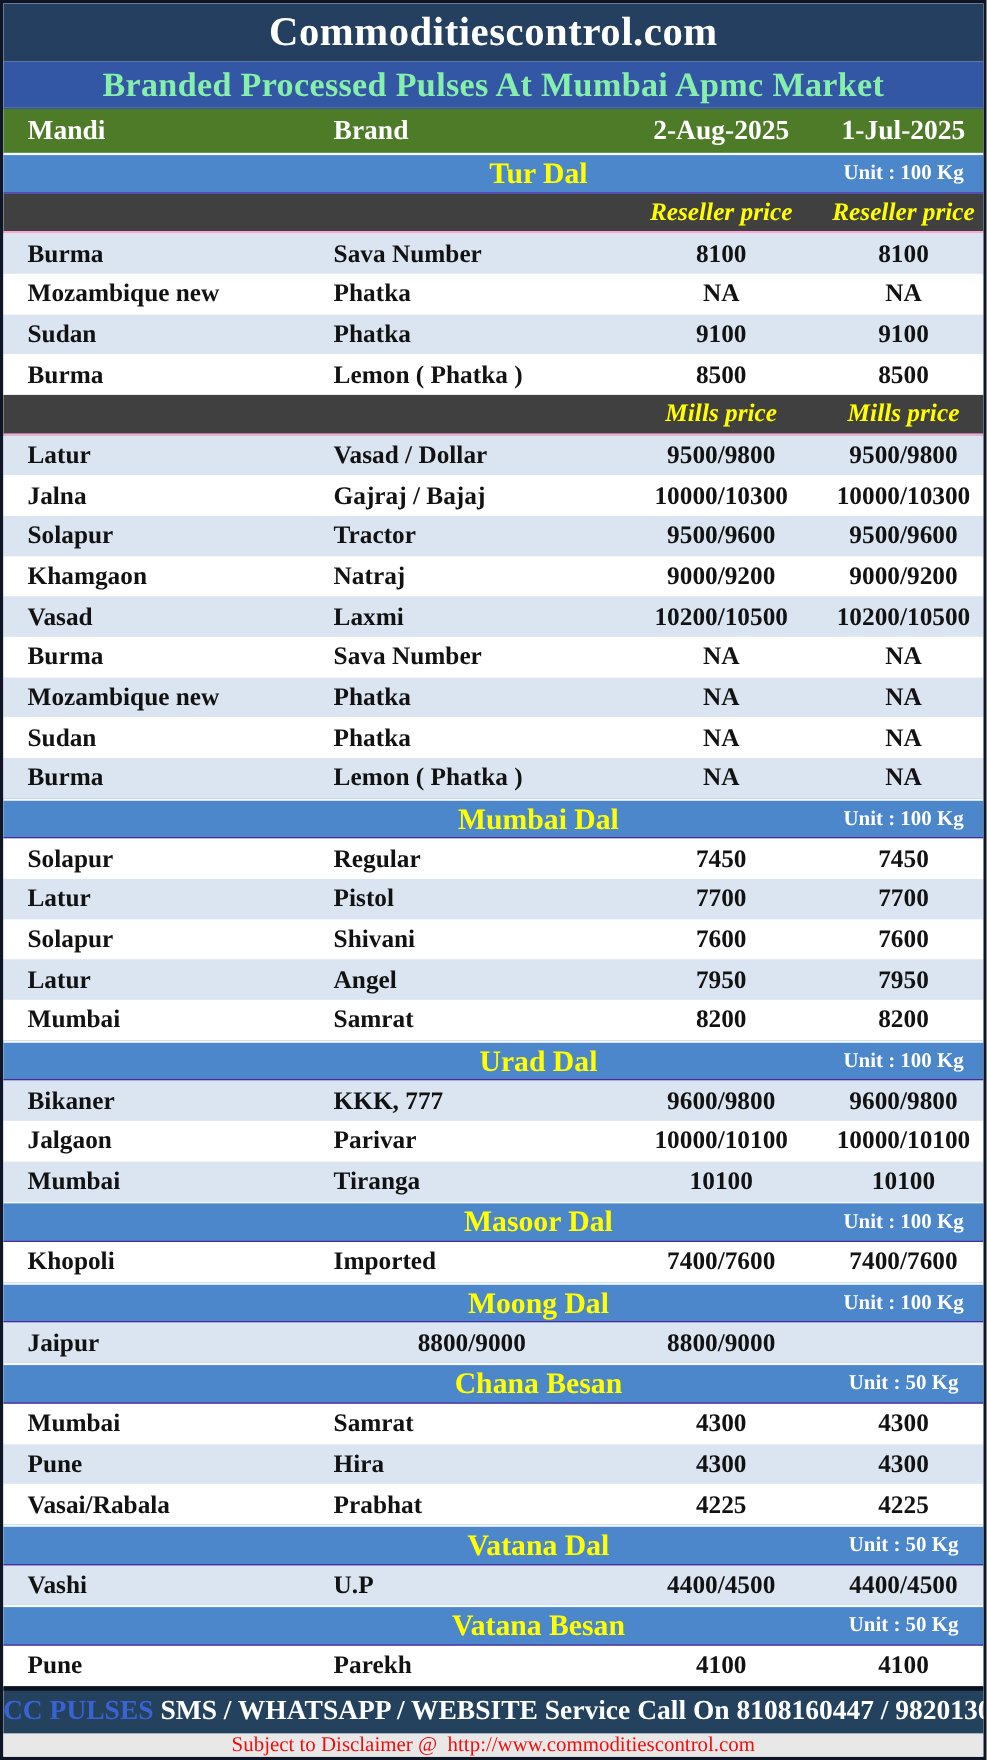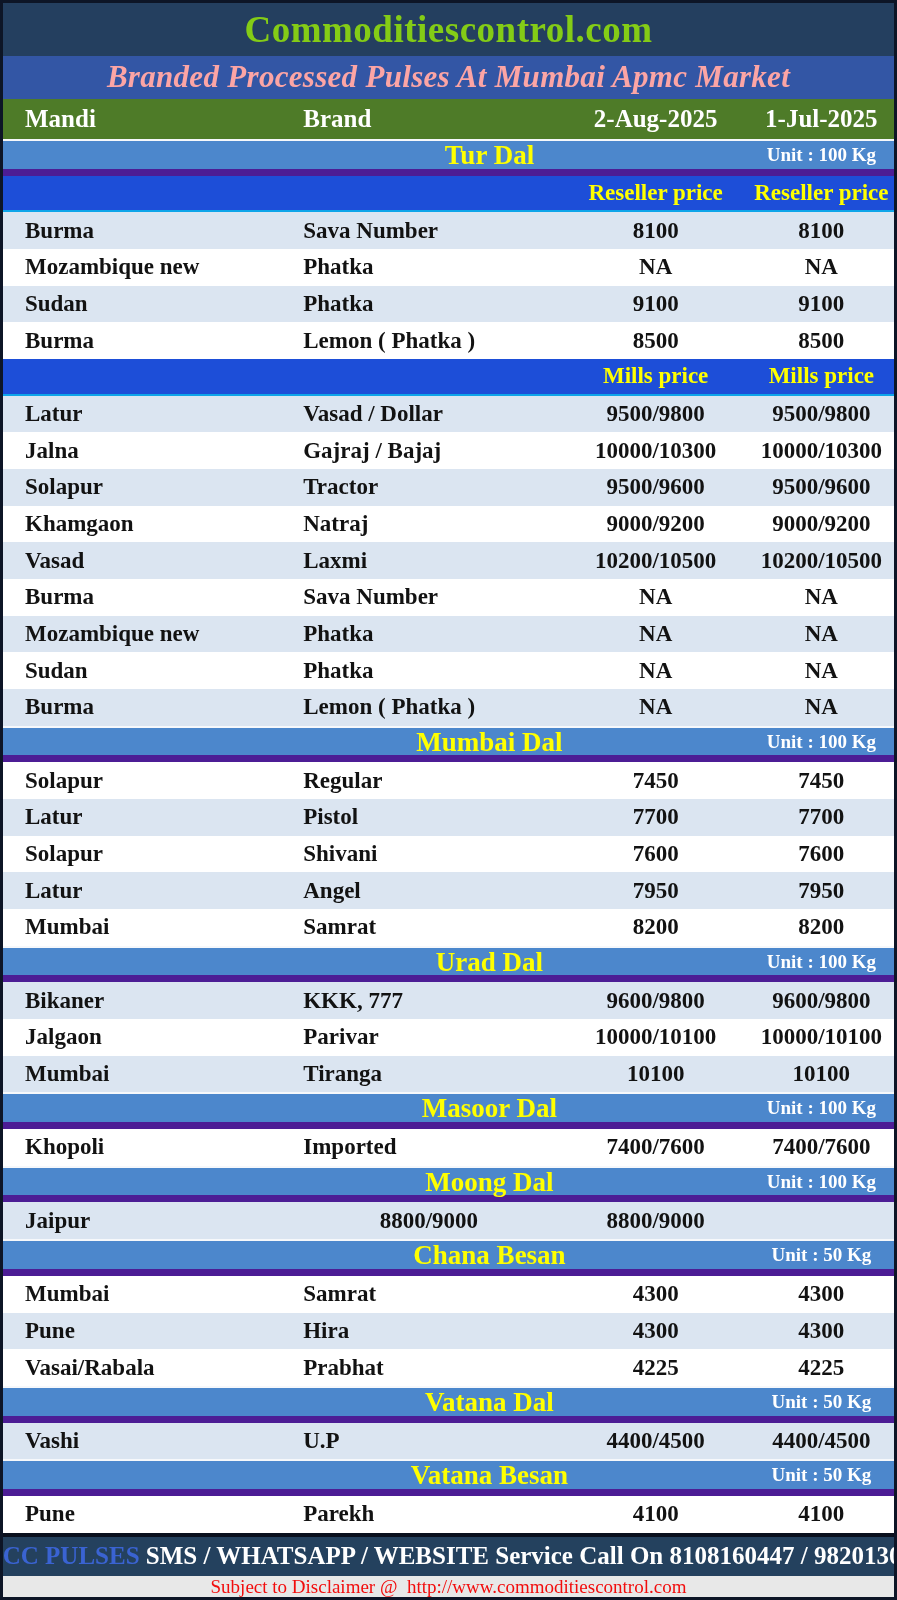--- a/index.html
+++ b/index.html
@@ -13,28 +13,28 @@
     display:flex; flex-direction:column;
     overflow:hidden;
   }
 
   
   .hdr-top{
     flex:0 0 53px; background:#243f5f;
     display:flex; align-items:center; justify-content:center;
   }
   .hdr-top .t{
-    color:#84cc16; font-weight:bold; font-size:37px; letter-spacing:.5px;
+    color:#ffffff; font-weight:bold; font-size:37px; letter-spacing:.5px;
   }
   .hdr-title{
     flex:0 0 42px; background:#3356a5;
     display:flex; align-items:center; justify-content:center;
   }
   .hdr-title .t{
-    color:#fca5a5; font-weight:bold; font-size:31px; letter-spacing:.3px;font-style:italic;
+    color:#86efac; font-weight:bold; font-size:31px; letter-spacing:.3px;
   }
   .hdr-cols{
     flex:0 0 41px; background:#4e7b28;
     display:grid; grid-template-columns:32.8% 30% 20.9% 16.3%;
     align-items:center;
     border-top:1px solid #3356a5;
   }
   .hdr-cols .c{ color:#ffffff; font-weight:bold; font-size:25px; }
 
   .col-a{ text-align:left; padding-left:22px; }
@@ -44,32 +44,32 @@
 
   
   .rows{ flex:1 1 auto; display:flex; flex-direction:column; }
   .row{ flex:0 0 36.68px; display:grid; grid-template-columns:32.8% 30% 20.9% 16.3%; align-items:center; }
   .row.data .cell{ font-weight:bold; font-size:23px; color:#121212; }
   .row.data.shade{ background:#dbe5f1; }
   .row.data.plain{ background:#ffffff; }
 
   .row.section{
     display:block; position:relative; background:#4c87cc;
-    border-top:2px solid #f6f8fb; border-bottom:7px solid #4c1d95;
+    border-top:2px solid #f6f8fb; border-bottom:1px solid #4c1d95;
   }
   .row.section .sec-title{
     position:absolute; left:54.6%; top:50%; transform:translate(-50%,-50%);
     color:#ffff00; font-weight:bold; font-size:27px; white-space:nowrap;
   }
   .row.section .sec-unit{
     position:absolute; right:0; top:50%; transform:translateY(-50%);
     width:16.3%; text-align:center;
     color:#ffffff; font-weight:bold; font-size:19px; white-space:nowrap;
   }
-  .row.subheader{ background:#1d4ed8; border-bottom:2px solid #0ea5e9; }
+  .row.subheader{ background:#404040; border-bottom:2px solid #f9a8d4;font-style:italic; }
   .row.subheader .cell{ color:#ffff00; font-weight:bold; font-size:23px; text-align:center; }
 
   
   .footer{
     flex:0 0 43px; background:#24415e;
     border-top:4px solid #0a101e;
     display:flex; align-items:center; justify-content:center;
     color:#ffffff; font-weight:bold; font-size:25px; white-space:pre;
   }
   .footer .cc{ color:#3a63d2; }

